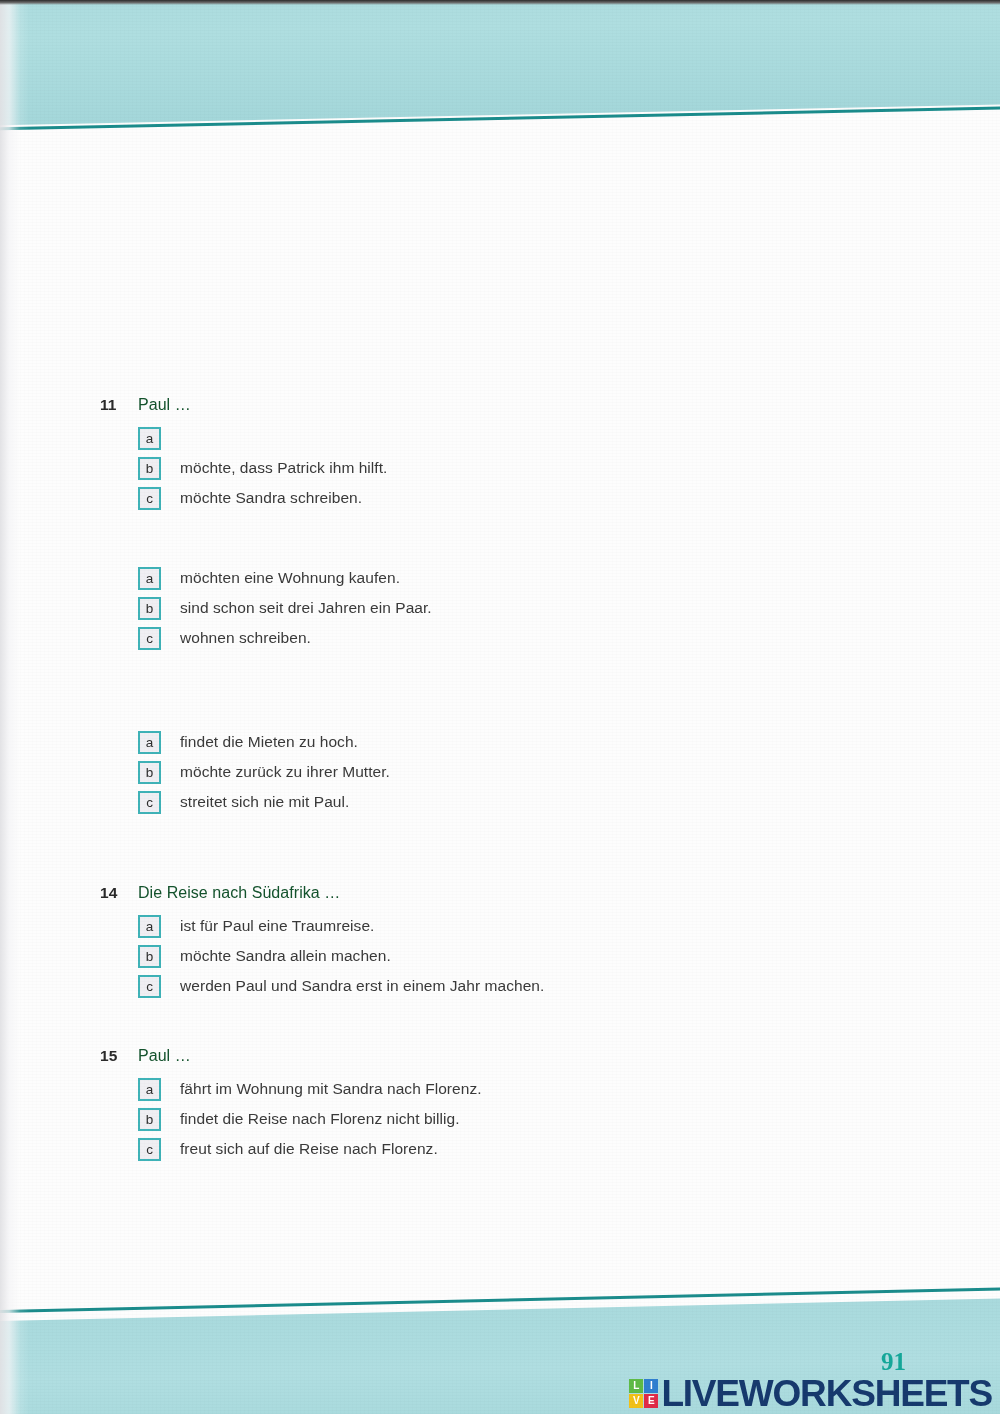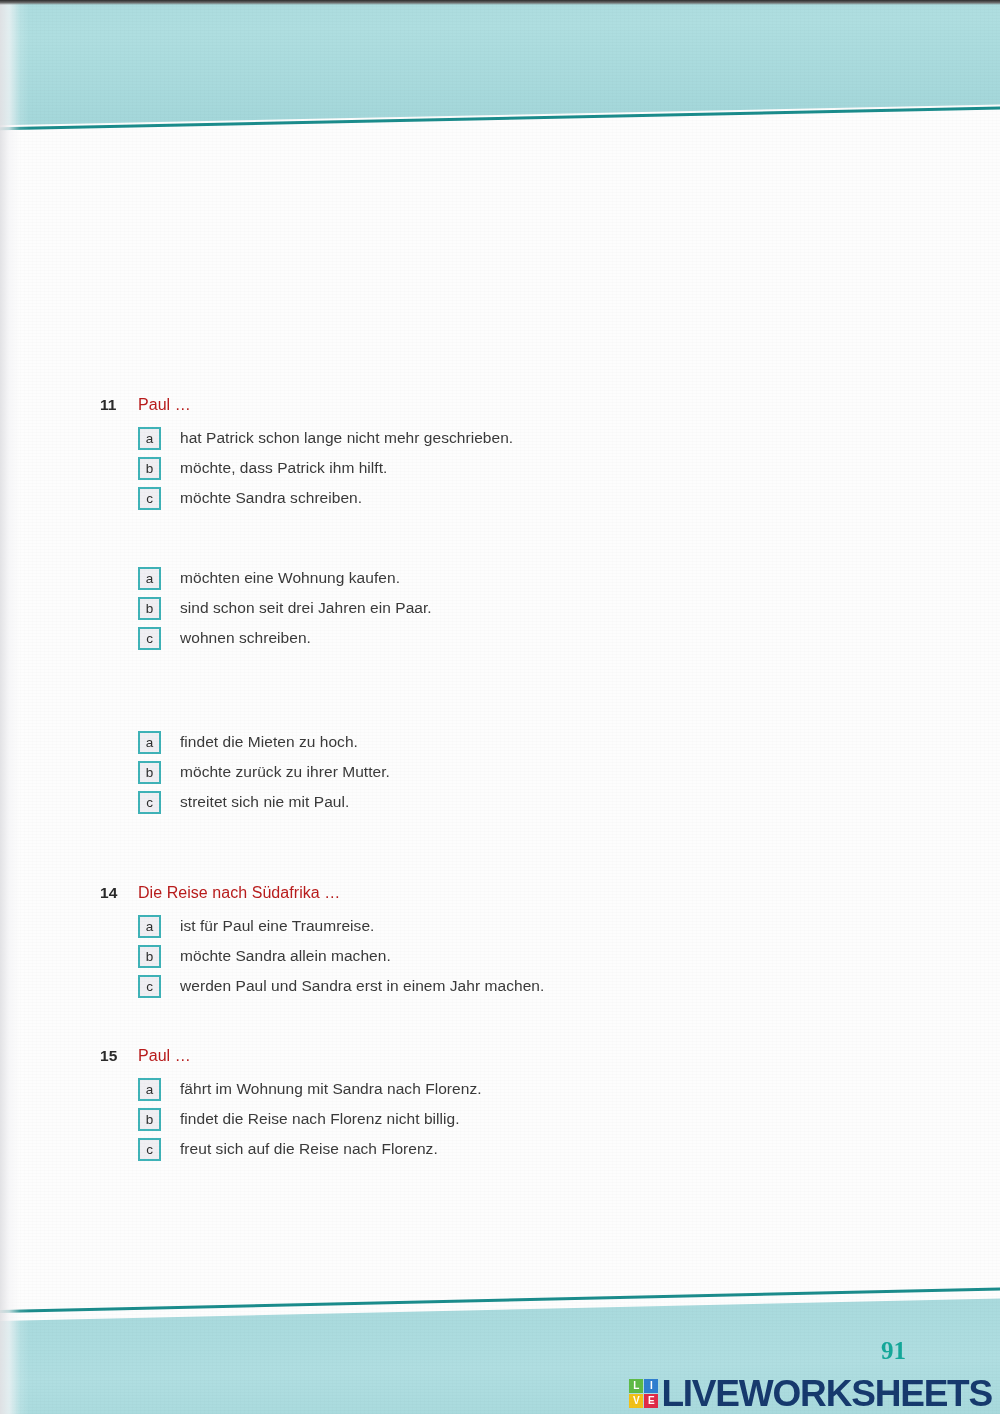--- a/index.html
+++ b/index.html
@@ -118,21 +118,21 @@
   .q-num {
     width: 38px;
     flex: 0 0 38px;
     font-size: 15.5px;
     font-weight: bold;
     color: #2b2b2b;
     letter-spacing: .1px;
   }
   .q-stem {
     font-size: 16px;
-    color: #b91c1c;
+    color: #14532d;
     letter-spacing: .05px;
   }
   .options {
     margin-left: 38px;
   }
   .option {
     display: flex;
     align-items: center;
     height: 30px;
   }
@@ -164,21 +164,21 @@
     bottom: 2px;
     z-index: 30;
     text-align: right;
   }
   .page-number {
     font-size: 25px;
     font-weight: bold;
     color: #15a89a;
     line-height: 1;
     margin-right: 86px;
-    margin-bottom: 12px;
+    margin-bottom: 1px;
     font-family: "Liberation Serif", serif;
   }
   .logo-row {
     display: flex;
     align-items: center;
   }
   .logo-tiles {
     display: grid;
     grid-template-columns: 14px 14px;
     grid-template-rows: 14px 14px;
@@ -220,21 +220,20 @@
   <div class="content">
 
     <div class="question" style="top:396px;">
       <div class="q-head">
         <div class="q-num">11</div>
         <div class="q-stem">Paul …</div>
       </div>
       <div class="options">
         <div class="option">
           <div class="opt-box">a</div>
-          <div class="opt-text">hat Patrick schon lange nicht mehr geschrieben.</div>
         </div>
         <div class="option">
           <div class="opt-box">b</div>
           <div class="opt-text">möchte, dass Patrick ihm hilft.</div>
         </div>
         <div class="option">
           <div class="opt-box">c</div>
           <div class="opt-text">möchte Sandra schreiben.</div>
         </div>
       </div>

